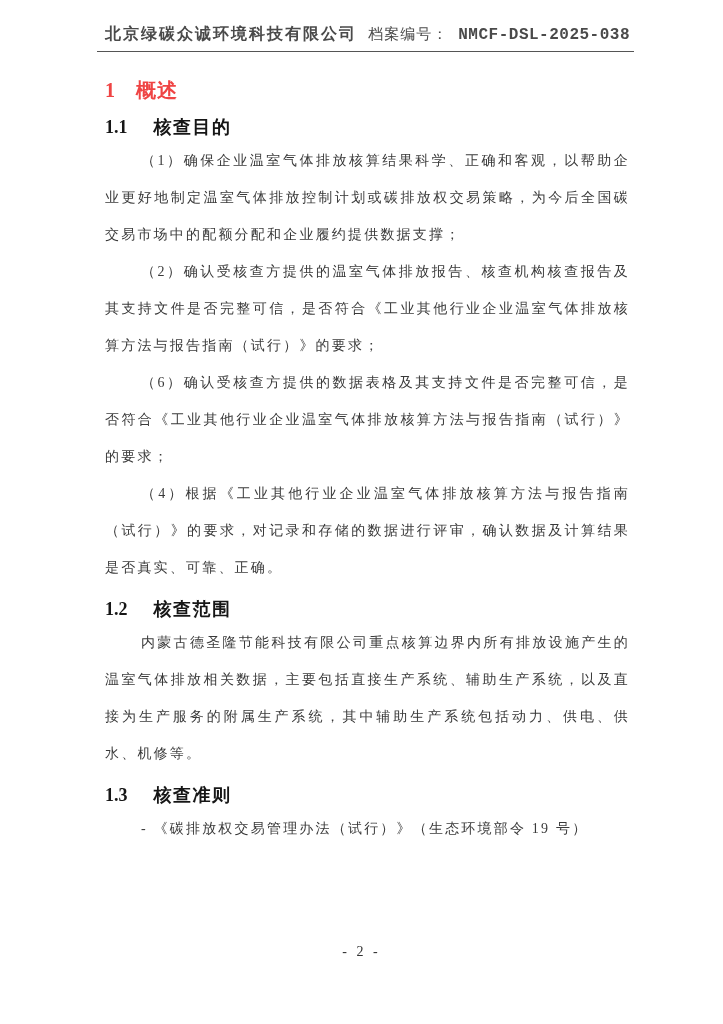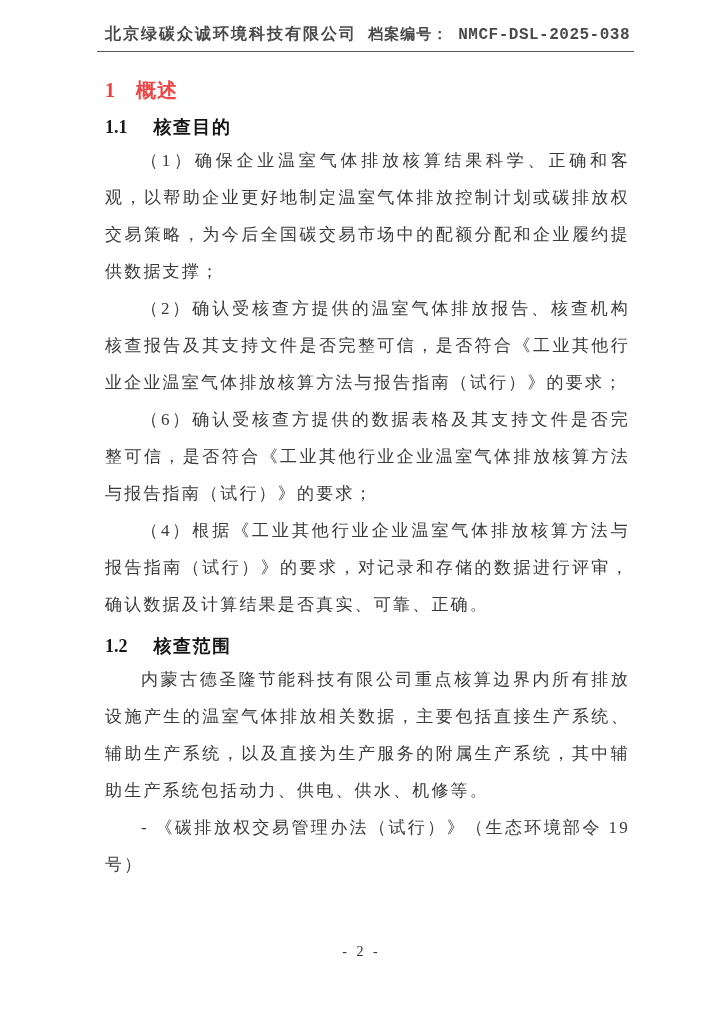--- a/index.html
+++ b/index.html
@@ -29,21 +29,21 @@
     font-weight: 700;
     letter-spacing: 2px;
     color: #4a4a4a;
   }
   .file-number {
     font-size: 15px;
     color: #4a4a4a;
     white-space: nowrap;
   }
   .file-number .label {
-    font-weight: 700;
+    font-weight: 400;
     letter-spacing: 1px;
     margin-right: 10px;
   }
   .file-number .value {
     font-weight: 600;
     font-size: 16px;
     letter-spacing: 0.5px;
     font-family: Liberation Mono, monospace;
   }
   .header-rule {
@@ -69,21 +69,21 @@
     font-size: 18px;
     line-height: 26px;
     margin: 10px 0 2px 0;
     color: #161616;
     font-weight: 700;
     letter-spacing: 1.5px;
   }
   h2.sec .num { margin-right: 26px; letter-spacing: 0; }
   p.body-par {
     margin: 0;
-    font-size: 17px;
+    font-size: 14px;
     line-height: 37px;
     letter-spacing: 2.2px;
     text-align: justify;
     text-indent: 36px;
     color: #3a3a3a;
   }
   
   .page-footer {
     position: absolute;
     left: 0;
@@ -122,20 +122,23 @@
     <p class="body-par">（2）确认受核查方提供的温室气体排放报告、核查机构核查报告及其支持文件是否完整可信，是否符合《工业其他行业企业温室气体排放核算方法与报告指南（试行）》的要求；</p>
     <p class="body-par">（6）确认受核查方提供的数据表格及其支持文件是否完整可信，是否符合《工业其他行业企业温室气体排放核算方法与报告指南（试行）》的要求；</p>
     <p class="body-par">（4）根据《工业其他行业企业温室气体排放核算方法与报告指南（试行）》的要求，对记录和存储的数据进行评审，确认数据及计算结果是否真实、可靠、正确。</p>
 
     <h2 class="sec">
       <span class="num">1.2</span><span>核查范围</span>
     </h2>
 
     <p class="body-par">内蒙古德圣隆节能科技有限公司重点核算边界内所有排放设施产生的温室气体排放相关数据，主要包括直接生产系统、辅助生产系统，以及直接为生产服务的附属生产系统，其中辅助生产系统包括动力、供电、供水、机修等。</p>
 
+    <h2 class="sec">
+      <span class="num">1.3</span><span>核查准则</span>
+    </h2>
 
     <p class="body-par">- 《碳排放权交易管理办法（试行）》（生态环境部令 19 号）</p>
 
   </div>
 
   <div class="page-footer">- 2 -</div>
 
 </div>
 
 </body></html>

